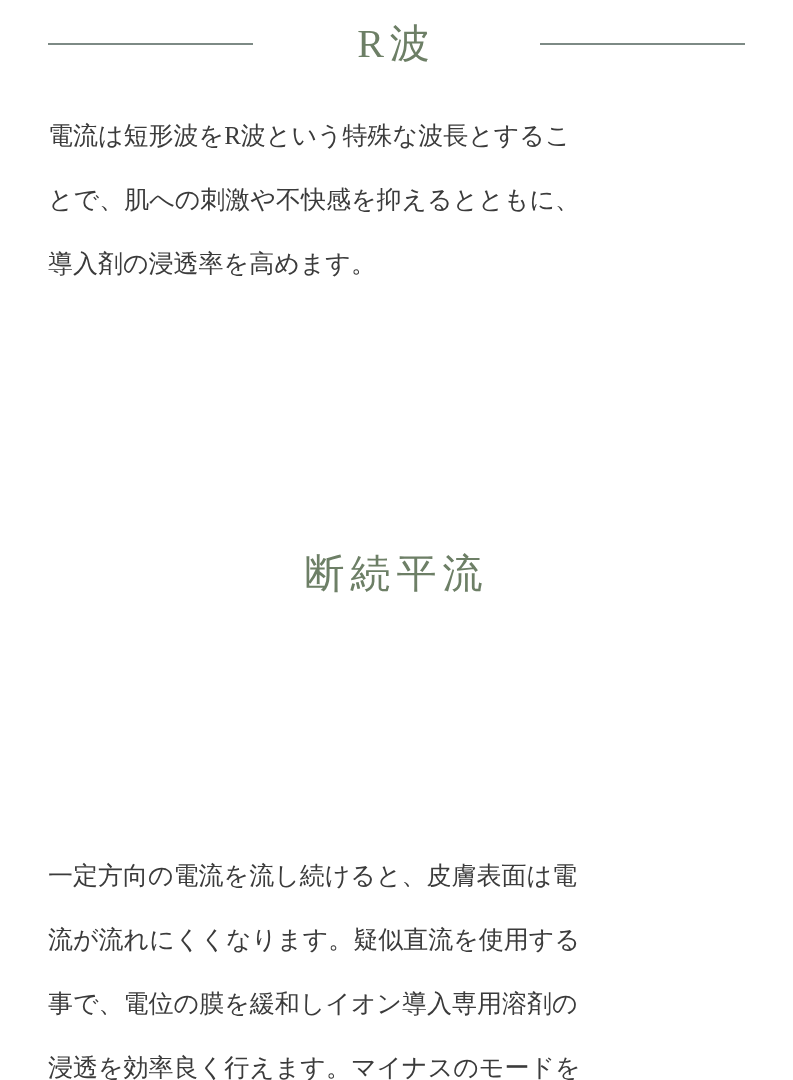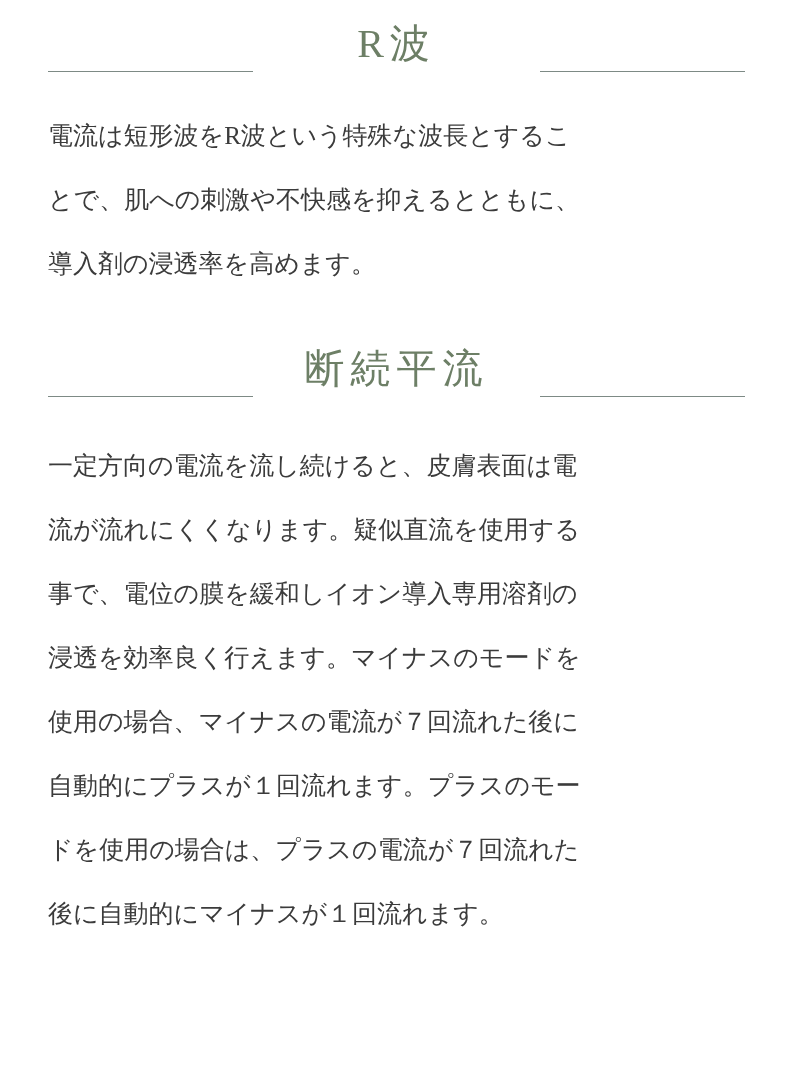--- a/index.html
+++ b/index.html
@@ -16,39 +16,39 @@
   .page {
     width: 793px;
     height: 1080px;
     box-sizing: border-box;
     padding: 0 48px;
     background: #ffffff;
   }
   
   .heading-row {
     display: flex;
-    align-items: flex-end;
+    align-items: center;
     width: 100%;
   }
   .heading-row .rule {
     flex: 0 0 205px;
     height: 1.5px;
     background: #7d8a85;
   }
   .heading-row .title {
     flex: 1 1 auto;
     text-align: center;
     font-size: 40px;
     line-height: 56px;
     letter-spacing: 6px;
     color: #6d7f66;
     white-space: nowrap;
   }
   .heading-row.first { margin-top: 16px; }
-  .heading-row.second { margin-top: 45px; }
+  .heading-row.second { margin-top: 45px; flex-direction: column; }
 
   .body-text {
     margin: 0;
     font-size: 25px;
     line-height: 64px;
     color: #3b3b3b;
     white-space: pre-line;
     text-align: left;
   }
   .para-1 { margin-top: 32px; }

